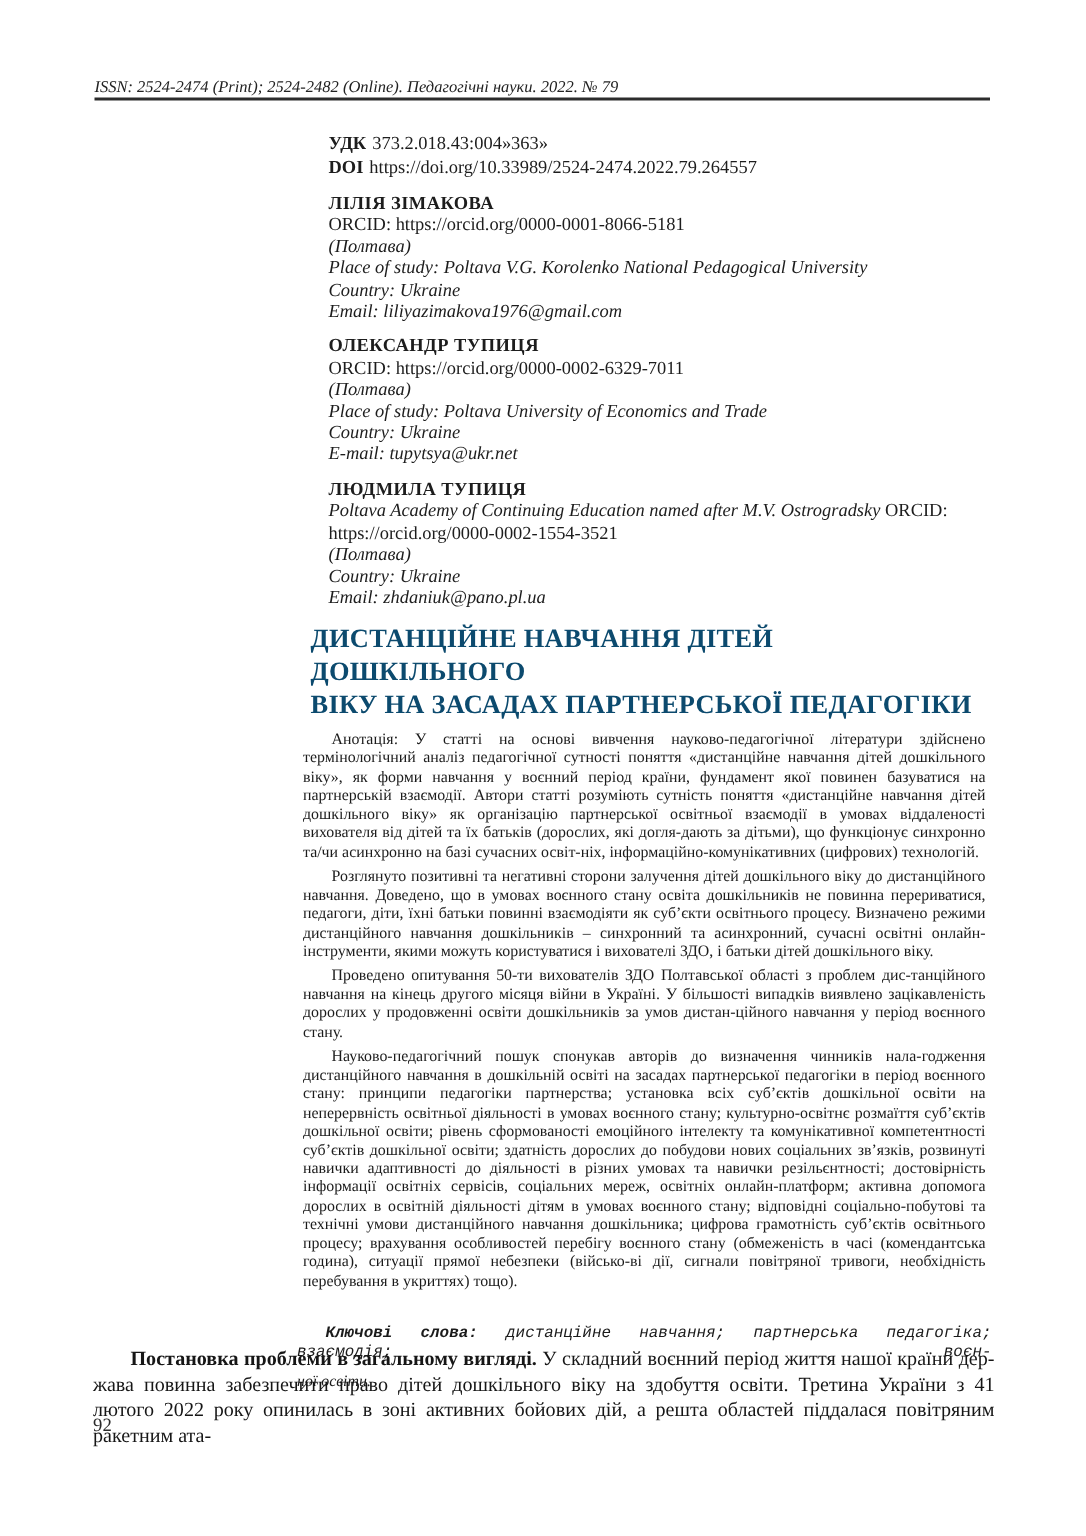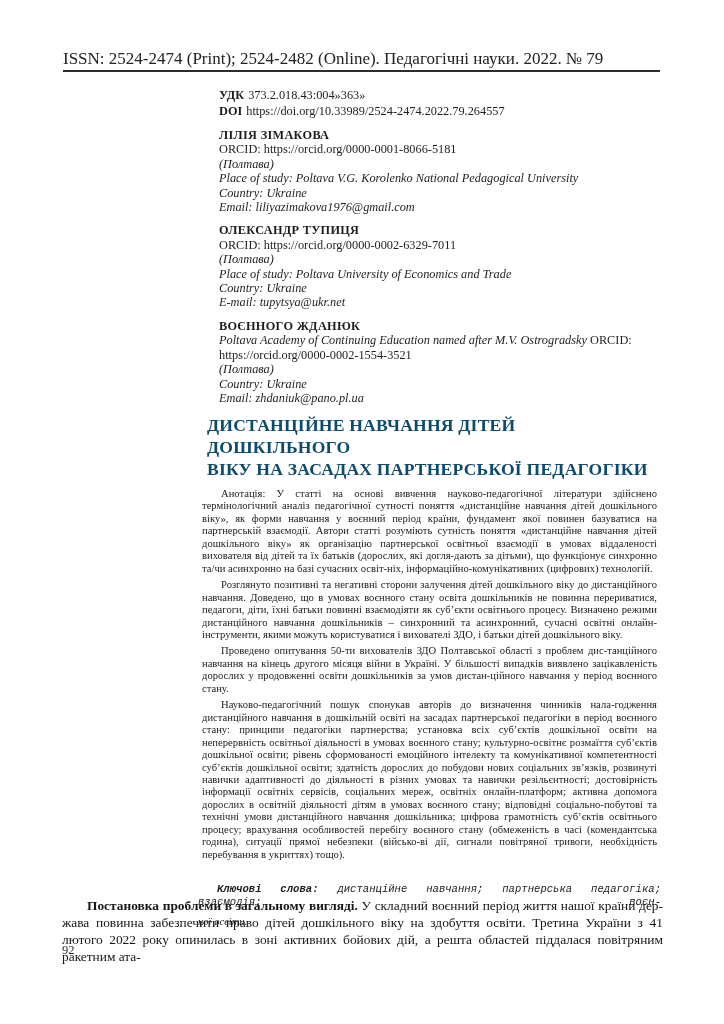--- a/index.html
+++ b/index.html
@@ -3,22 +3,22 @@
 <meta charset="utf-8">
 <style>
   html,body{margin:0;padding:0;background:#ffffff;}
   .page{
     position:relative;width:724px;height:1024px;background:#ffffff;
     font-family:"Liberation Serif","DejaVu Serif",serif;color:#1d1d1d;
     overflow:hidden;outline:1px solid #ececec;
   }
   .header{
     position:absolute;left:63px;top:52px;width:597px;
-    font-size:17px;line-height:13px;
-    padding-bottom:5px;border-bottom:2.5px solid #2c2c2c;color:#222;
+    font-style:italic;font-size:11px;line-height:13px;
+    border-bottom:2.5px solid #2c2c2c;color:#222;
   }
   .meta{position:absolute;left:219px;top:88px;font-size:12.3px;line-height:15.5px;}
   .meta b{font-weight:bold;margin-right:4px;}
   .authors{position:absolute;left:219px;top:128px;font-size:12.3px;line-height:14.4px;width:450px;}
   .author{margin-bottom:9px;}
   .author .name{font-weight:bold;letter-spacing:0.3px;}
   .author i{font-style:italic;}
   .title{
     position:absolute;left:207px;top:414px;width:450px;margin:0;
     font-size:17.6px;line-height:22px;font-weight:bold;color:#0c4a6e;letter-spacing:0.2px;
@@ -69,21 +69,21 @@
       </div>
       <div class="author">
         <div class="name">ОЛЕКСАНДР ТУПИЦЯ</div>
         <div><span>ORCID: https://orcid.org/0000-0002-6329-7011</span></div>
         <div><i>(Полтава)</i></div>
         <div><i>Place of study: Poltava University of Economics and Trade</i></div>
         <div><i>Country: Ukraine</i></div>
         <div><i>E-mail: tupytsya@ukr.net</i></div>
       </div>
       <div class="author">
-        <div class="name">ВОЄННОГО ЖДАНЮК</div>
+        <div class="name">ЛЮДМИЛА ТУПИЦЯ</div>
         <div><i>Poltava Academy of Continuing Education named after M.V. Ostrogradsky</i><span> ORCID:</span></div>
         <div><span>https://orcid.org/0000-0002-1554-3521</span></div>
         <div><i>(Полтава)</i></div>
         <div><i>Country: Ukraine</i></div>
         <div><i>Email: zhdaniuk@pano.pl.ua</i></div>
       </div>
     </div>
 
   <h1 class="title" id="title">
       <div>ДИСТАНЦІЙНЕ НАВЧАННЯ ДІТЕЙ ДОШКІЛЬНОГО</div>

